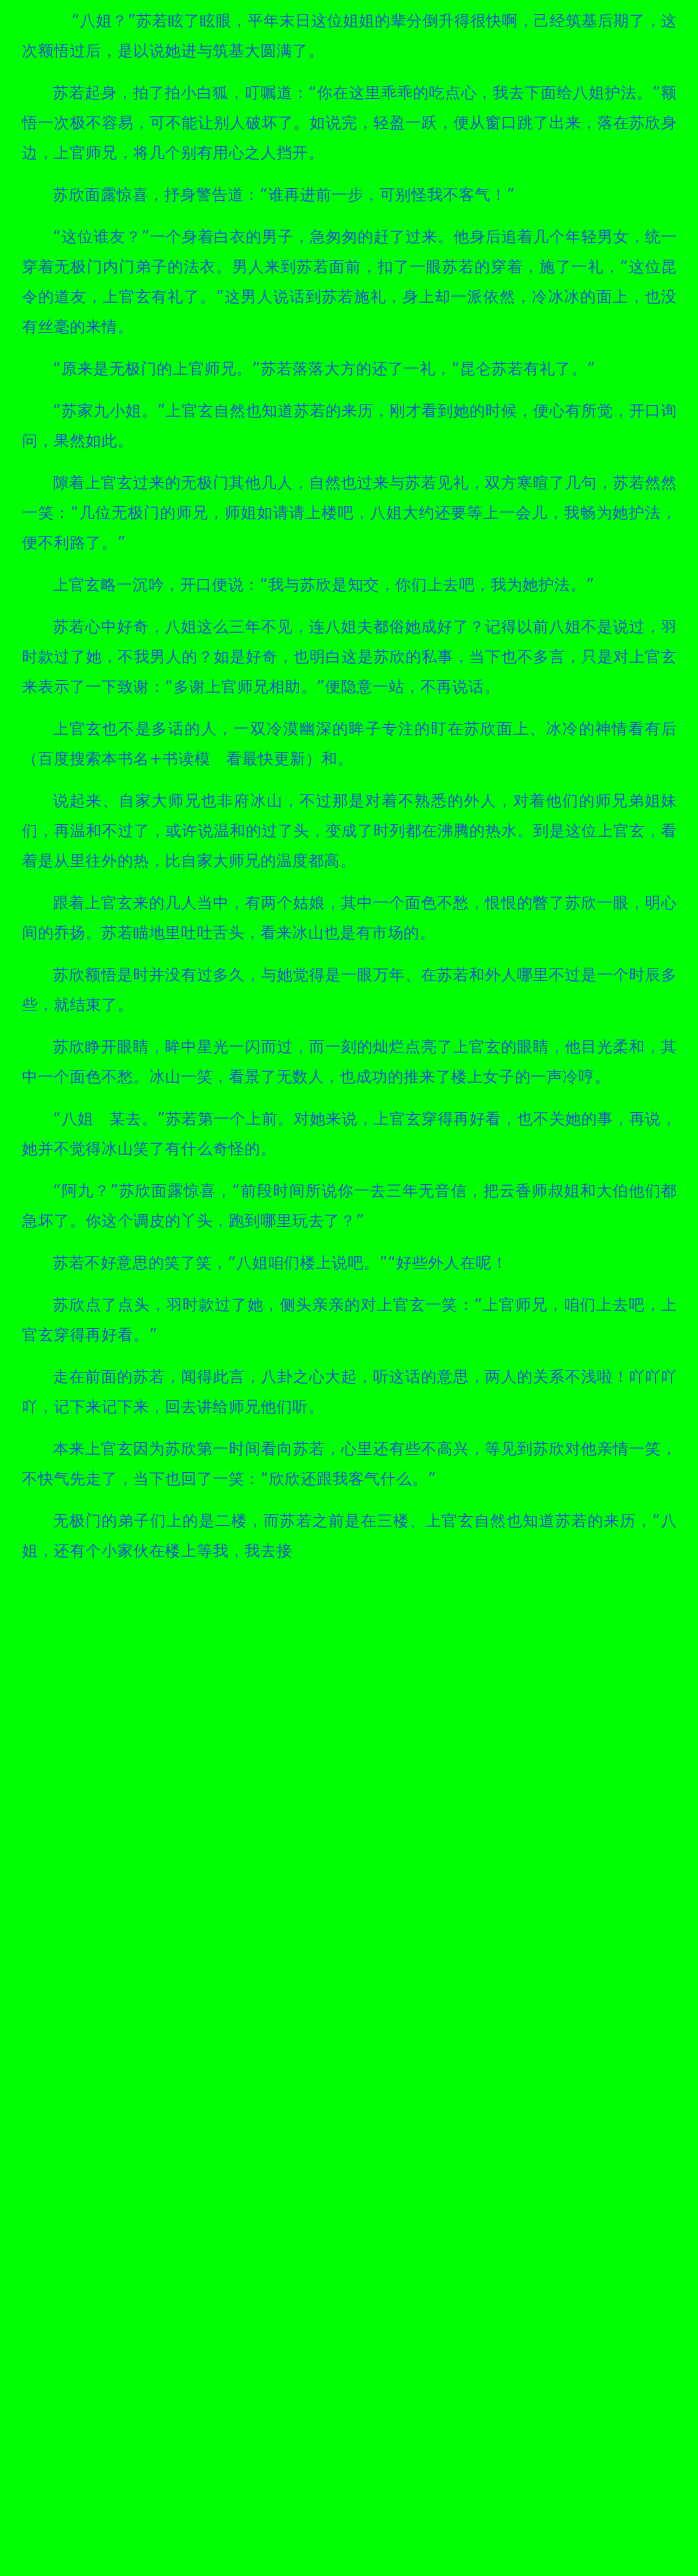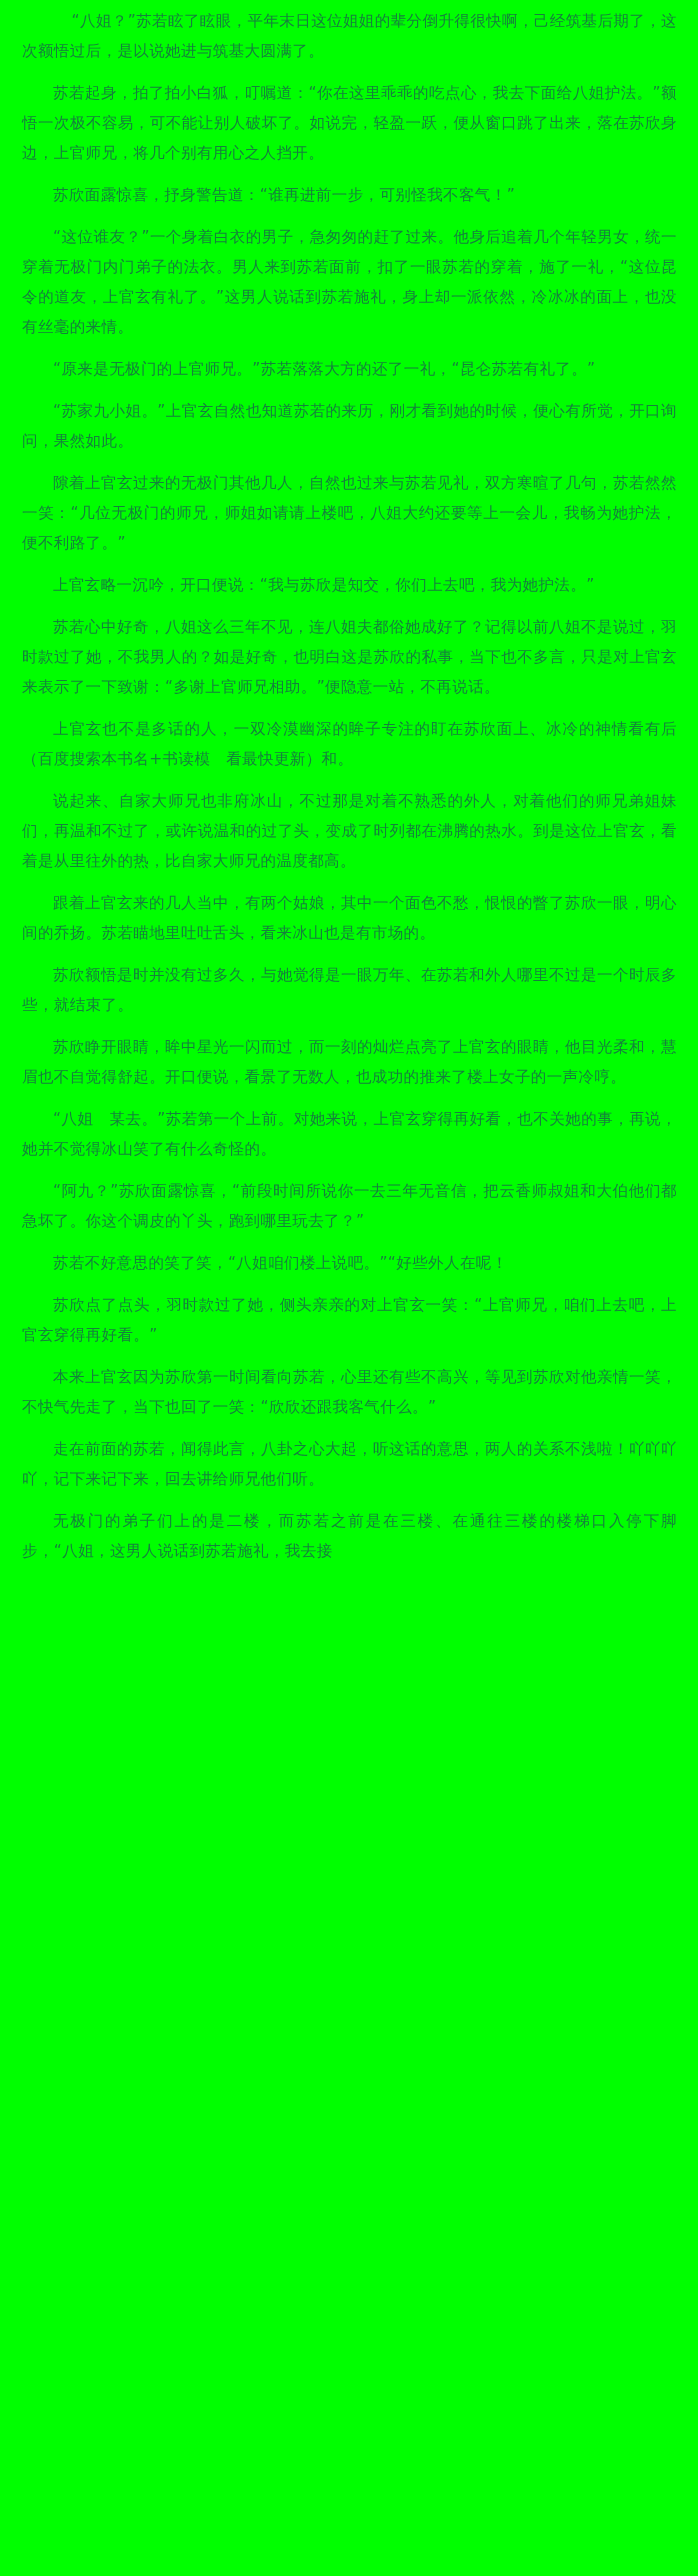--- a/index.html
+++ b/index.html
@@ -13,21 +13,21 @@
     font-family: "DejaVu Sans", "Liberation Sans", sans-serif;
   }
   #page {
     width: 699px;
     min-height: 2576px;
     background: #00ff00;
     box-sizing: border-box;
     padding: 6px 22px 10px 22px;
   }
   .para {
-    color: #15803d;
+    color: #1d4ed8;
     font-family: "DejaVu Sans", "Liberation Sans", sans-serif;
     font-size: 15.5px;
     line-height: 30px;
     letter-spacing: 0.4px;
     text-align: justify;
     text-justify: inter-character;
     margin: 0 0 12px 0;
     text-indent: 2em;
     word-break: break-all;
   }
@@ -48,22 +48,22 @@
   <p class="para">“这位谁友？”一个身着白衣的男子，急匆匆的赶了过来。他身后追着几个年轻男女，统一穿着无极门内门弟子的法衣。男人来到苏若面前，扣了一眼苏若的穿着，施了一礼，“这位昆令的道友，上官玄有礼了。”这男人说话到苏若施礼，身上却一派依然，冷冰冰的面上，也没有丝毫的来情。</p>
   <p class="para">“原来是无极门的上官师兄。”苏若落落大方的还了一礼，“昆仑苏若有礼了。”</p>
   <p class="para">“苏家九小姐。”上官玄自然也知道苏若的来历，刚才看到她的时候，便心有所觉，开口询问，果然如此。</p>
   <p class="para">隙着上官玄过来的无极门其他几人，自然也过来与苏若见礼，双方寒暄了几句，苏若然然一笑：“几位无极门的师兄，师姐如请请上楼吧，八姐大约还要等上一会儿，我畅为她护法，便不利路了。”</p>
   <p class="para">上官玄略一沉吟，开口便说：“我与苏欣是知交，你们上去吧，我为她护法。”</p>
   <p class="para">苏若心中好奇，八姐这么三年不见，连八姐夫都俗她成好了？记得以前八姐不是说过，羽时款过了她，不我男人的？如是好奇，也明白这是苏欣的私事，当下也不多言，只是对上官玄来表示了一下致谢：“多谢上官师兄相助。”便隐意一站，不再说话。</p>
   <p class="para">上官玄也不是多话的人，一双冷漠幽深的眸子专注的盯在苏欣面上、冰冷的神情看有后（百度搜索本书名+书读模　看最快更新）和。</p>
   <p class="para">说起来、自家大师兄也非府冰山，不过那是对着不熟悉的外人，对着他们的师兄弟姐妹们，再温和不过了，或许说温和的过了头，变成了时列都在沸腾的热水。到是这位上官玄，看着是从里往外的热，比自家大师兄的温度都高。</p>
   <p class="para">跟着上官玄来的几人当中，有两个姑娘，其中一个面色不愁，恨恨的瞥了苏欣一眼，明心间的乔扬。苏若瞄地里吐吐舌头，看来冰山也是有市场的。</p>
   <p class="para">苏欣额悟是时并没有过多久，与她觉得是一眼万年、在苏若和外人哪里不过是一个时辰多些，就结束了。</p>
-  <p class="para">苏欣睁开眼睛，眸中星光一闪而过，而一刻的灿烂点亮了上官玄的眼睛，他目光柔和，慧眉也不自觉得舒起。开口便说，看景了无数人，也成功的推来了楼上女子的一声冷哼。</p>
+  <p class="para">苏欣睁开眼睛，眸中星光一闪而过，而一刻的灿烂点亮了上官玄的眼睛，他目光柔和，其中一个面色不愁。冰山一笑，看景了无数人，也成功的推来了楼上女子的一声冷哼。</p>
   <p class="para">“八姐　某去。”苏若第一个上前。对她来说，上官玄穿得再好看，也不关她的事，再说，她并不觉得冰山笑了有什么奇怪的。</p>
   <p class="para">“阿九？”苏欣面露惊喜，“前段时间所说你一去三年无音信，把云香师叔姐和大伯他们都急坏了。你这个调皮的丫头，跑到哪里玩去了？”</p>
   <p class="para">苏若不好意思的笑了笑，“八姐咱们楼上说吧。”“好些外人在呢！</p>
   <p class="para">苏欣点了点头，羽时款过了她，侧头亲亲的对上官玄一笑：“上官师兄，咱们上去吧，上官玄穿得再好看。”</p>
+  <p class="para">走在前面的苏若，闻得此言，八卦之心大起，听这话的意思，两人的关系不浅啦！吖吖吖吖，记下来记下来，回去讲给师兄他们听。</p>
   <p class="para">本来上官玄因为苏欣第一时间看向苏若，心里还有些不高兴，等见到苏欣对他亲情一笑，不快气先走了，当下也回了一笑：“欣欣还跟我客气什么。”</p>
-  <p class="para">走在前面的苏若，闻得此言，八卦之心大起，听这话的意思，两人的关系不浅啦！吖吖吖吖，记下来记下来，回去讲给师兄他们听。</p>
-  <p class="para">无极门的弟子们上的是二楼，而苏若之前是在三楼、在通往三楼的楼梯口入停下脚步，“八姐，这男人说话到苏若施礼，我去接</p>
+  <p class="para">无极门的弟子们上的是二楼，而苏若之前是在三楼、上官玄自然也知道苏若的来历，“八姐，还有个小家伙在楼上等我，我去接</p>
 </div>
 
 
 </body></html>

